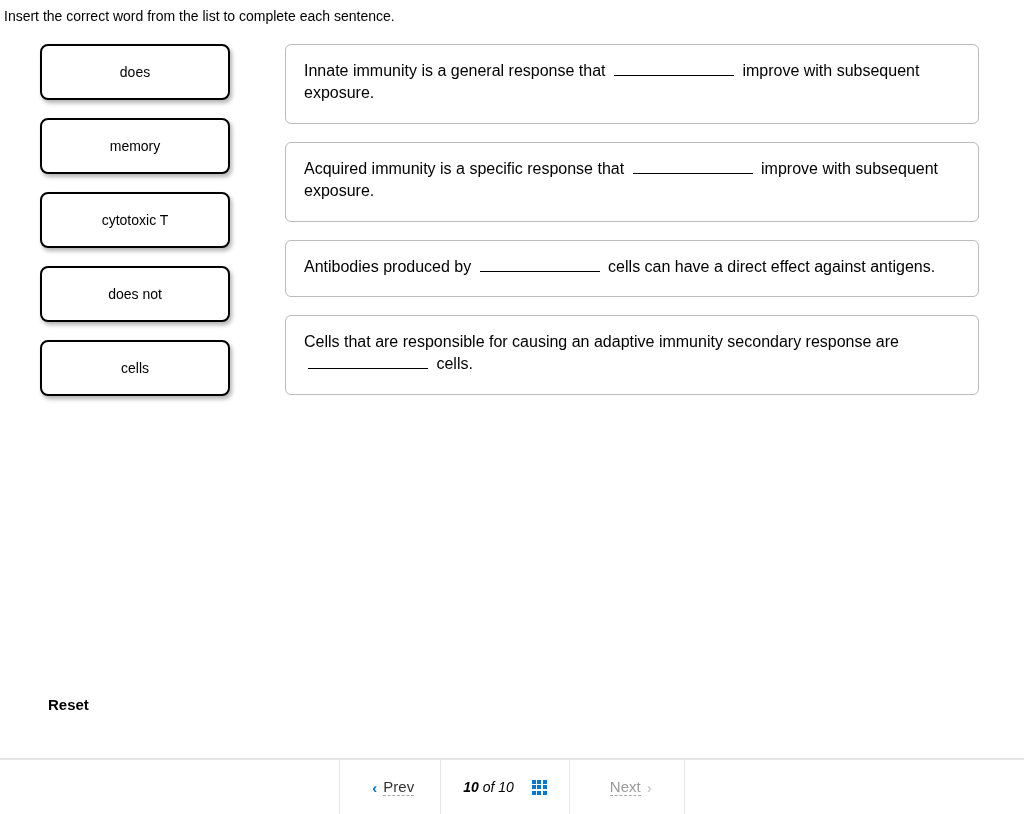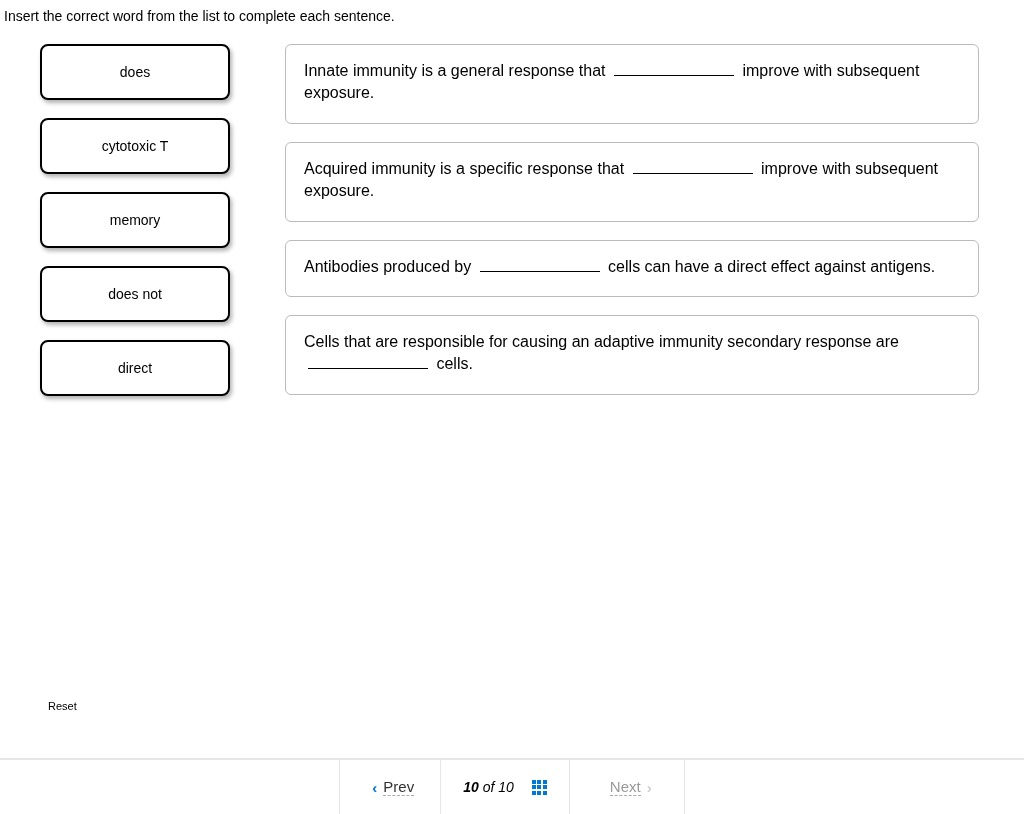--- a/index.html
+++ b/index.html
@@ -59,22 +59,22 @@
       height: 1em;
       vertical-align: baseline;
       margin: 0 4px;
     }
     .reset-row {
       position: absolute;
       left: 48px;
       bottom: 100px;
     }
     .reset-btn {
-      font-weight: normal;
-      font-size: 11px;
+      font-weight: bold;
+      font-size: 15px;
       background: none;
       border: none;
       cursor: pointer;
       text-align: center;
     }
     .footer-nav {
       position: absolute;
       bottom: 0;
       left: 0;
       width: 100%;
@@ -125,24 +125,24 @@
     .grid-icon span { background: #0078d4; width: 4px; height: 4px; }
   </style>
 </head>
 <body>
 
 <div class="instruction">Insert the correct word from the list to complete each sentence.</div>
 
 <div class="content-area">
   <div class="word-bank">
     <div class="word-chip">does</div>
+    <div class="word-chip">memory</div>
     <div class="word-chip">cytotoxic T</div>
-    <div class="word-chip">memory</div>
     <div class="word-chip">does not</div>
-    <div class="word-chip">direct</div>
+    <div class="word-chip">cells</div>
   </div>
 
   <div class="sentences">
     <div class="sentence-card">
       <span>Innate immunity is a general response that </span><span class="blank"></span><span> improve with subsequent exposure.</span>
     </div>
     <div class="sentence-card">
       <span>Acquired immunity is a specific response that </span><span class="blank"></span><span> improve with subsequent exposure.</span>
     </div>
     <div class="sentence-card">

